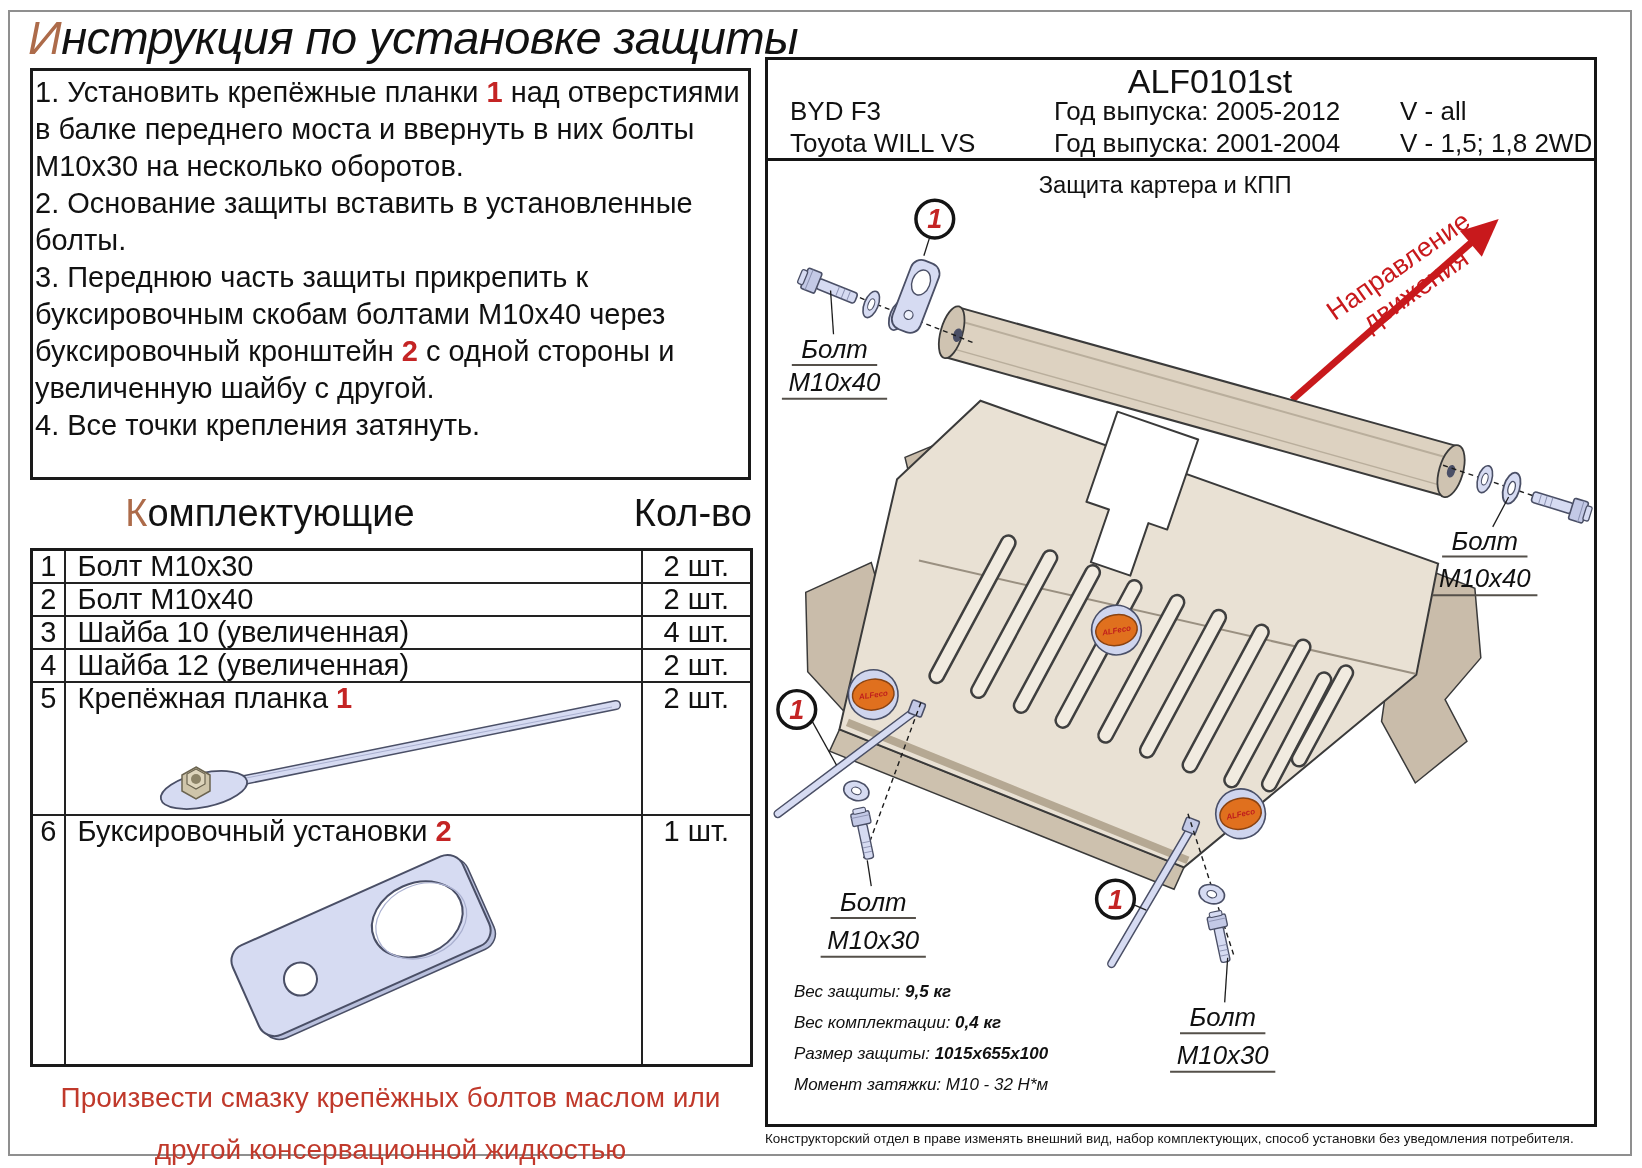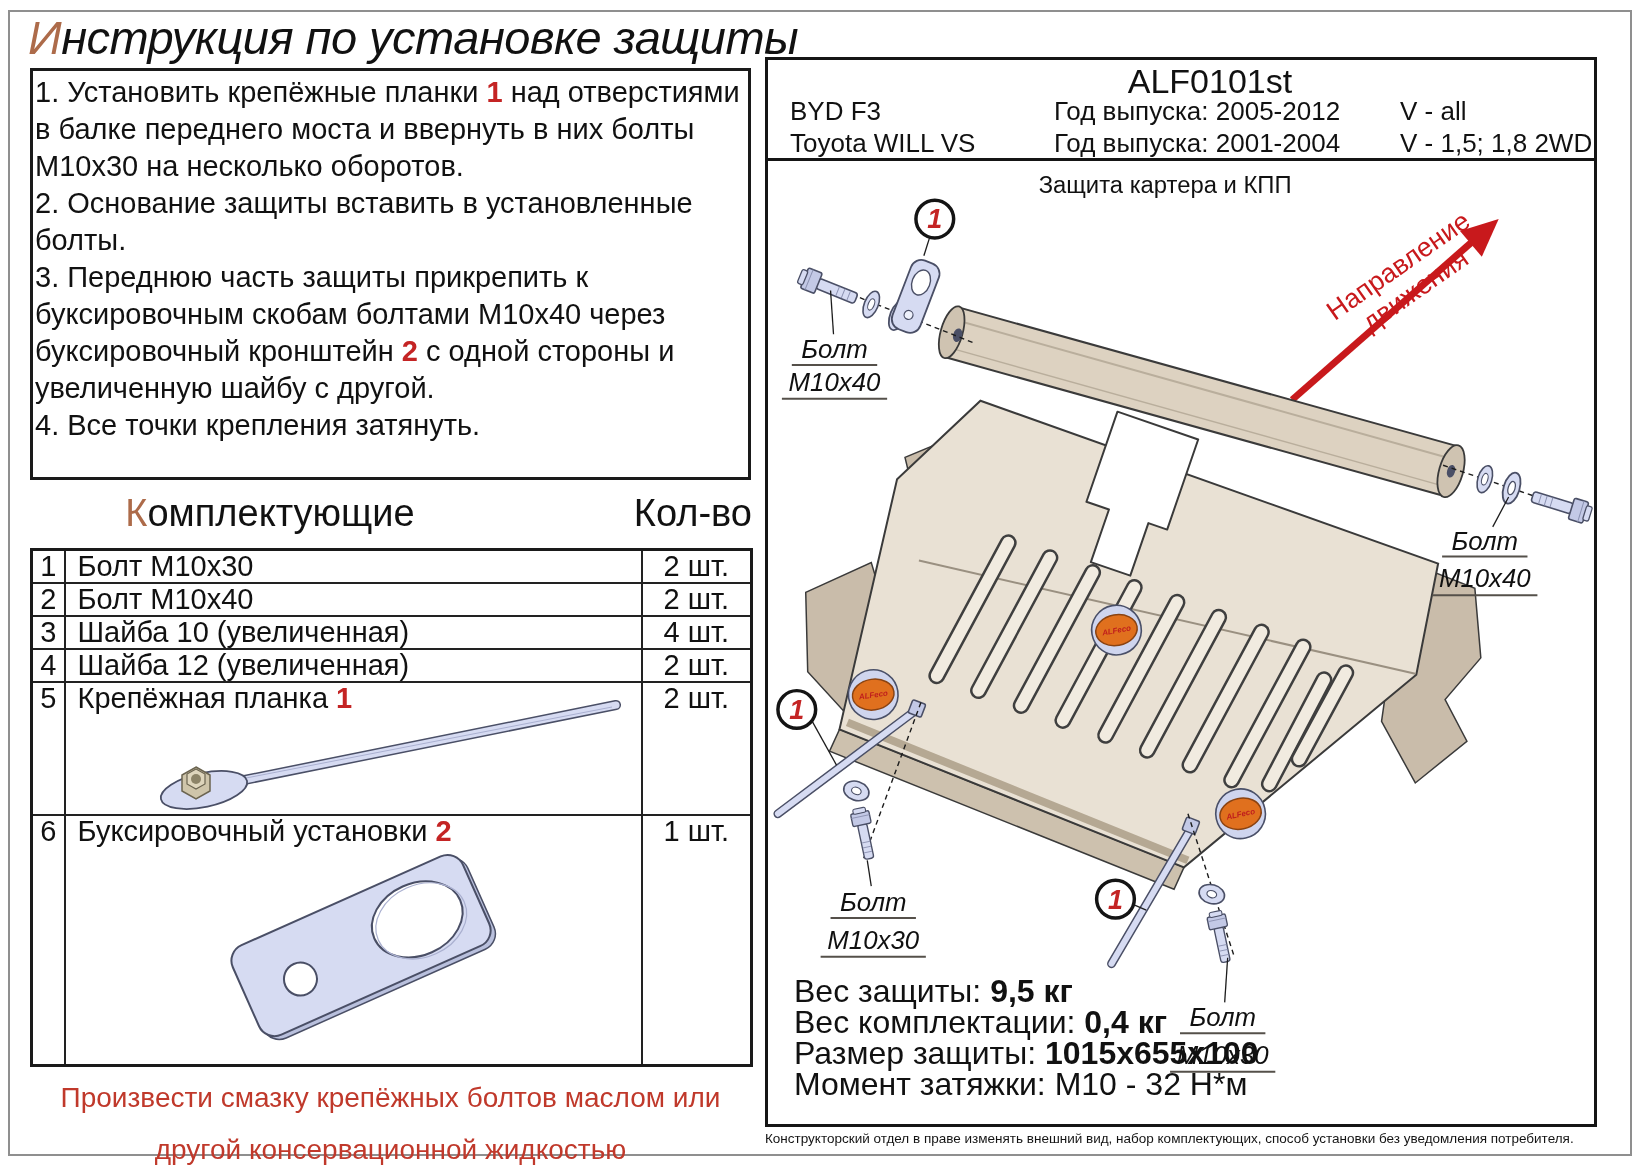--- a/index.html
+++ b/index.html
@@ -45,22 +45,22 @@
   svg{font-family:"Liberation Sans",sans-serif;}
   .blabel{font-style:italic;font-size:26px;fill:#101010;text-anchor:middle;}
   .ulline{stroke:#55504a;stroke-width:2;}
   .cnum{font-size:27px;font-weight:bold;font-style:italic;fill:#c42424;
         text-anchor:middle;}
   .axis{stroke:#1c1c1c;stroke-width:1.4;stroke-dasharray:5 4;fill:none;}
   .leader{stroke:#1c1c1c;stroke-width:1.3;}
   .slot-o{stroke:#3f3f3f;stroke-width:17;stroke-linecap:round;}
   .slot-i{stroke:#f1ebe0;stroke-width:12;stroke-linecap:round;}
   .dirred{fill:#c8191c;}
-  .specs{position:absolute;left:26px;top:916px;font-size:32px;line-height:31px;
-         white-space:nowrap;}
+  .specs{position:absolute;left:26px;top:916px;font-size:17px;line-height:31px;
+         white-space:nowrap;font-style:italic;}
   .specs b{font-weight:bold;}
   .footnote{position:absolute;left:765px;top:1131px;width:828px;
             text-align:left;font-size:13.5px;color:#141414;}
 </style>
 </head>
 <body>
 
 <div class="page">
   <div class="frame"></div>
 

